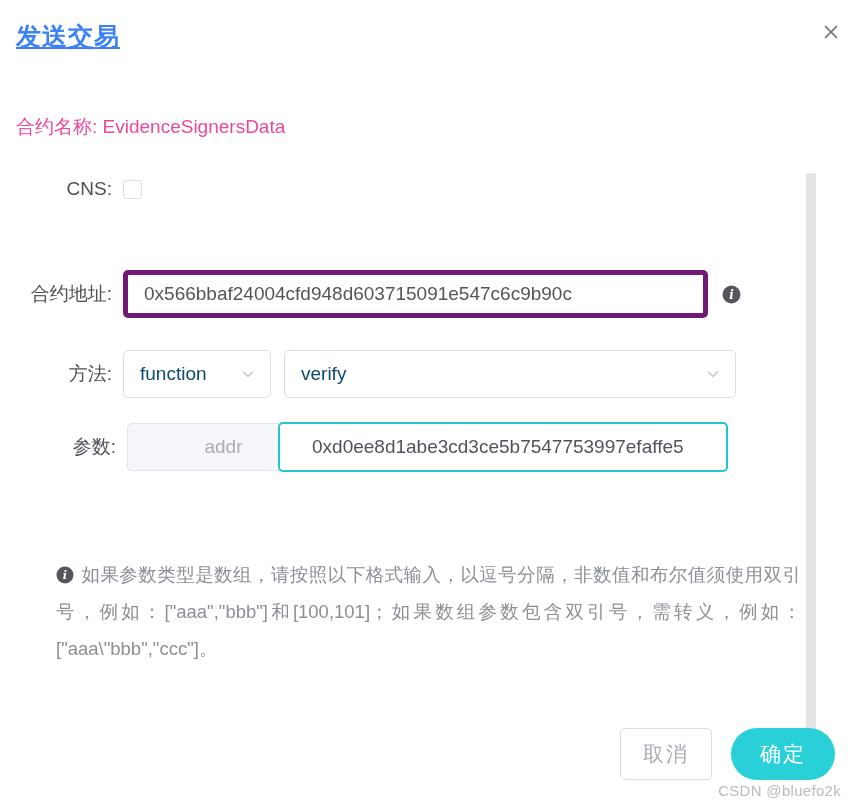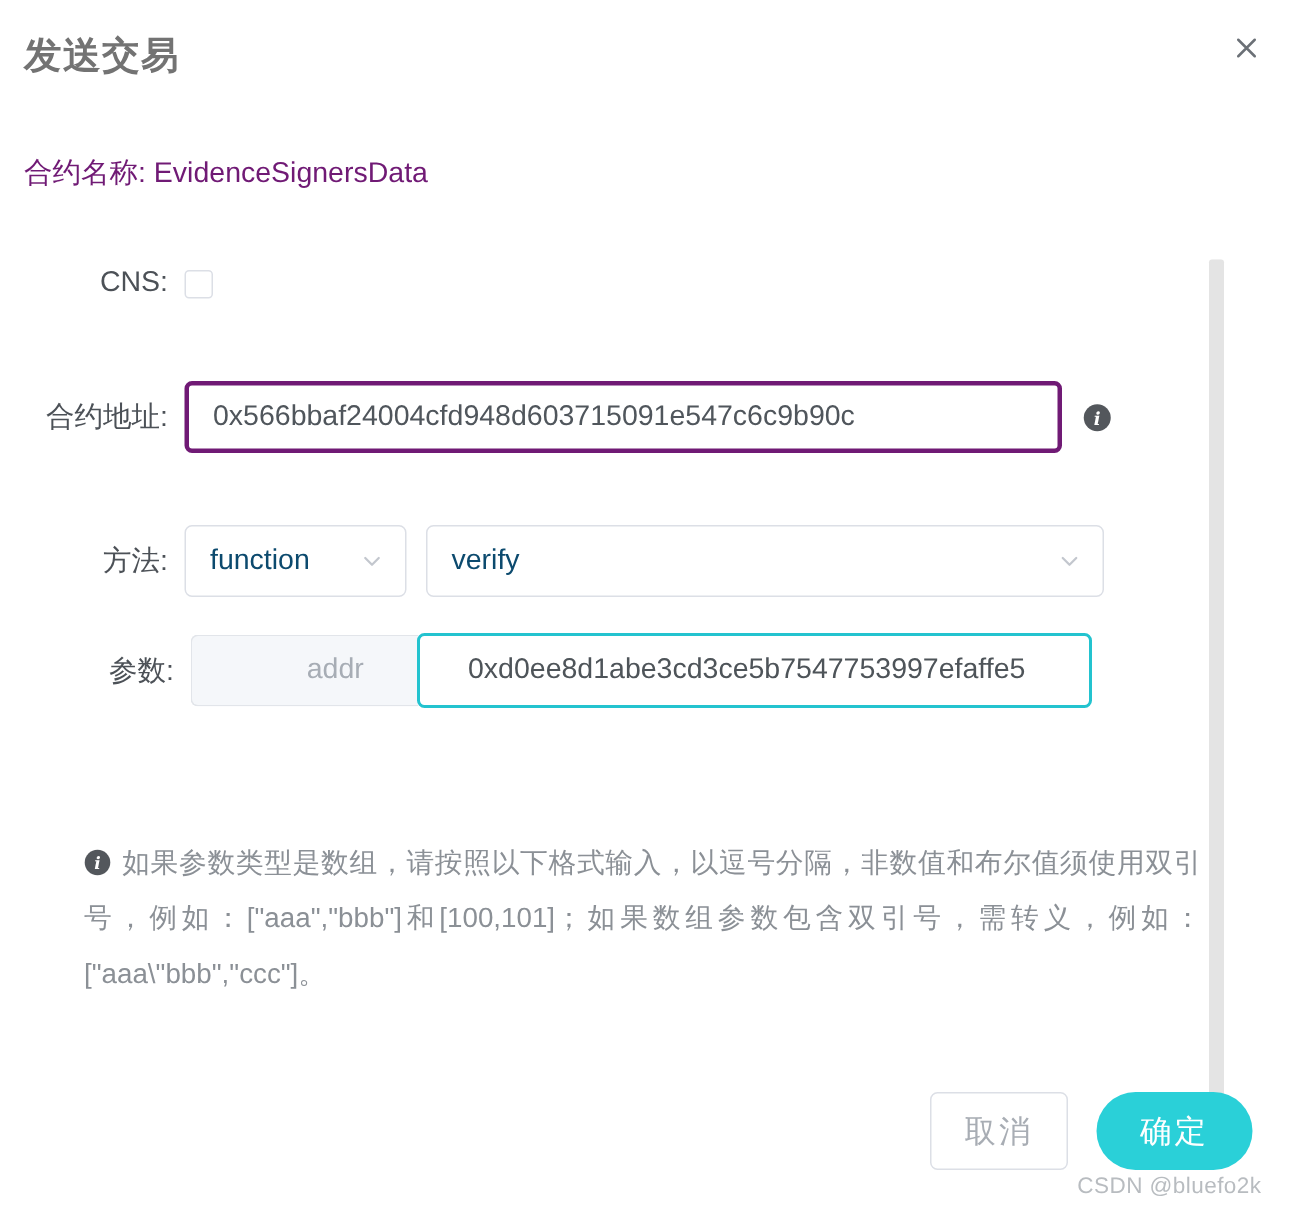--- a/index.html
+++ b/index.html
@@ -32,21 +32,22 @@
     width: 859px;
     height: 78px;
   }
   .dialog-title {
     position: absolute;
     left: 16px;
     top: 20px;
     font-size: 25px;
     font-weight: bold;
     letter-spacing: 1px;
-    color: #737373;
+    color: #3b82f6;
+    text-decoration: underline;
   }
   .close-btn {
     position: absolute;
     right: 10px;
     top: 14px;
     width: 36px;
     height: 36px;
     display: flex;
     align-items: center;
     justify-content: center;
@@ -59,23 +60,23 @@
     position: absolute;
     left: 0;
     top: 78px;
     width: 859px;
     height: 625px;
   }
 
   .contract-name {
     position: absolute;
     left: 16px;
-    top: 24px;
-    font-size: 19px;
-    color: #701a75;
+    top: 36px;
+    font-size: 19px;
+    color: #ec4899;
     white-space: nowrap;
   }
 
   
   .form-row {
     position: absolute;
     display: flex;
     align-items: center;
   }
   .row-label {
@@ -93,26 +94,26 @@
     height: 19px;
     margin-left: 11px;
     border: 1px solid #dcdfe6;
     border-radius: 3px;
     background: #fff;
     box-sizing: border-box;
     cursor: pointer;
   }
 
   
-  .row-address { left: 0; top: 176px; width: 760px; }
+  .row-address { left: 0; top: 192px; width: 760px; }
   .row-address .row-label { width: 112px; }
   .input-box {
     box-sizing: border-box;
     height: 48px;
-    border: 3px solid #701a75;
+    border: 5px solid #701a75;
     border-radius: 5px;
     background: #fff;
     display: flex;
     align-items: center;
     padding: 0 16px;
     font-size: 19px;
     color: #50565c;
   }
   .address-input {
     margin-left: 11px;

